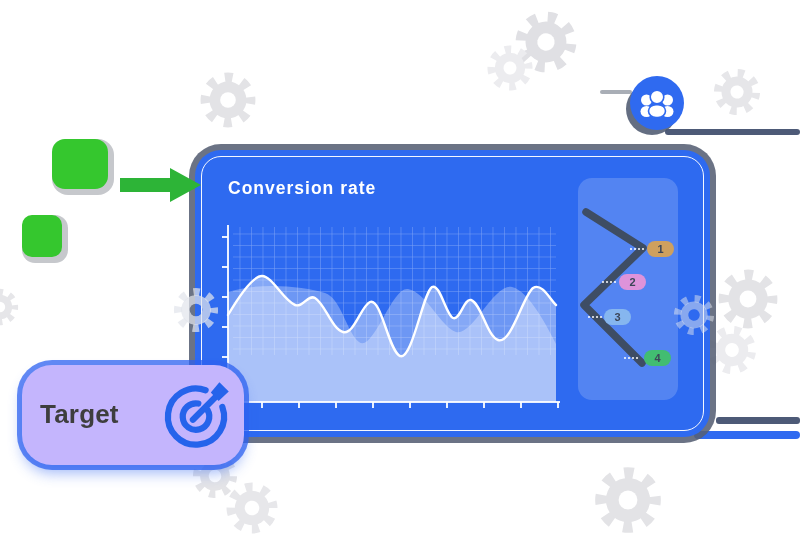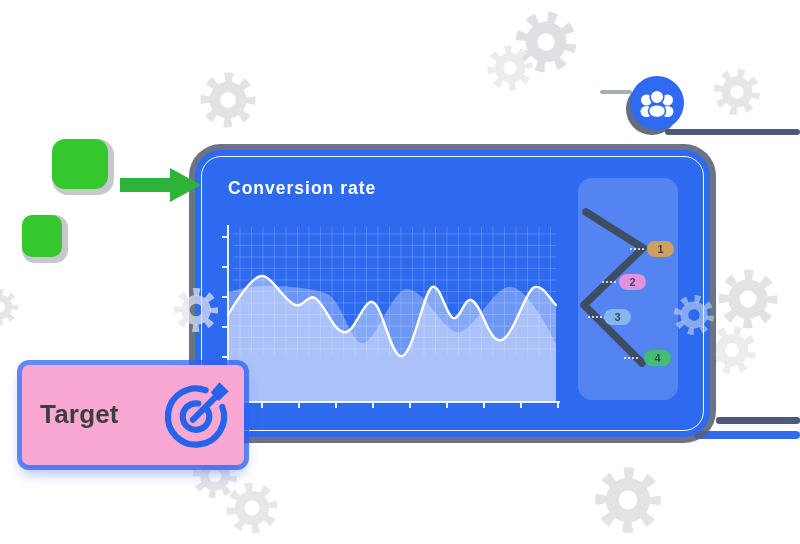--- a/index.html
+++ b/index.html
@@ -35,22 +35,22 @@
   .p4{left:66px;top:172px;background:#42bd71;}
   .dots{position:absolute;width:14px;height:0;border-top:2px dotted rgba(255,255,255,0.75);}
   .d1{left:52px;top:70px;}.d2{left:24px;top:103px;}.d3{left:10px;top:138px;}.d4{left:46px;top:179px;}
 
   
   .avatar-circle{position:absolute;left:630px;top:76px;width:54px;height:54px;border-radius:50%;
                  background:#2f6af0;z-index:7;box-shadow:-5px 6px 0 -1px rgba(73,85,108,0.85);}
   .avatar-circle svg{position:absolute;inset:0;}
 
   
-  .card{position:absolute;left:22px;top:365px;width:222px;height:100px;background:#f9a8d4;
-        border-radius:7px;z-index:8;
+  .card{position:absolute;left:22px;top:365px;width:222px;height:100px;background:#c4b5fd;
+        border-radius:30px;z-index:8;
         box-shadow:0 0 0 5px rgba(45,98,240,0.75), 0 8px 14px rgba(45,98,240,0.45);
         display:flex;align-items:center;}
   .card-text{padding-left:18px;color:#3e3e3e;font-size:26px;font-weight:600;line-height:1.2;
              letter-spacing:0.2px;}
   .target-icon{position:absolute;right:9px;top:11px;width:78px;height:78px;}
 </style>
 </head>
 <body>
 
 <div class="scene">

